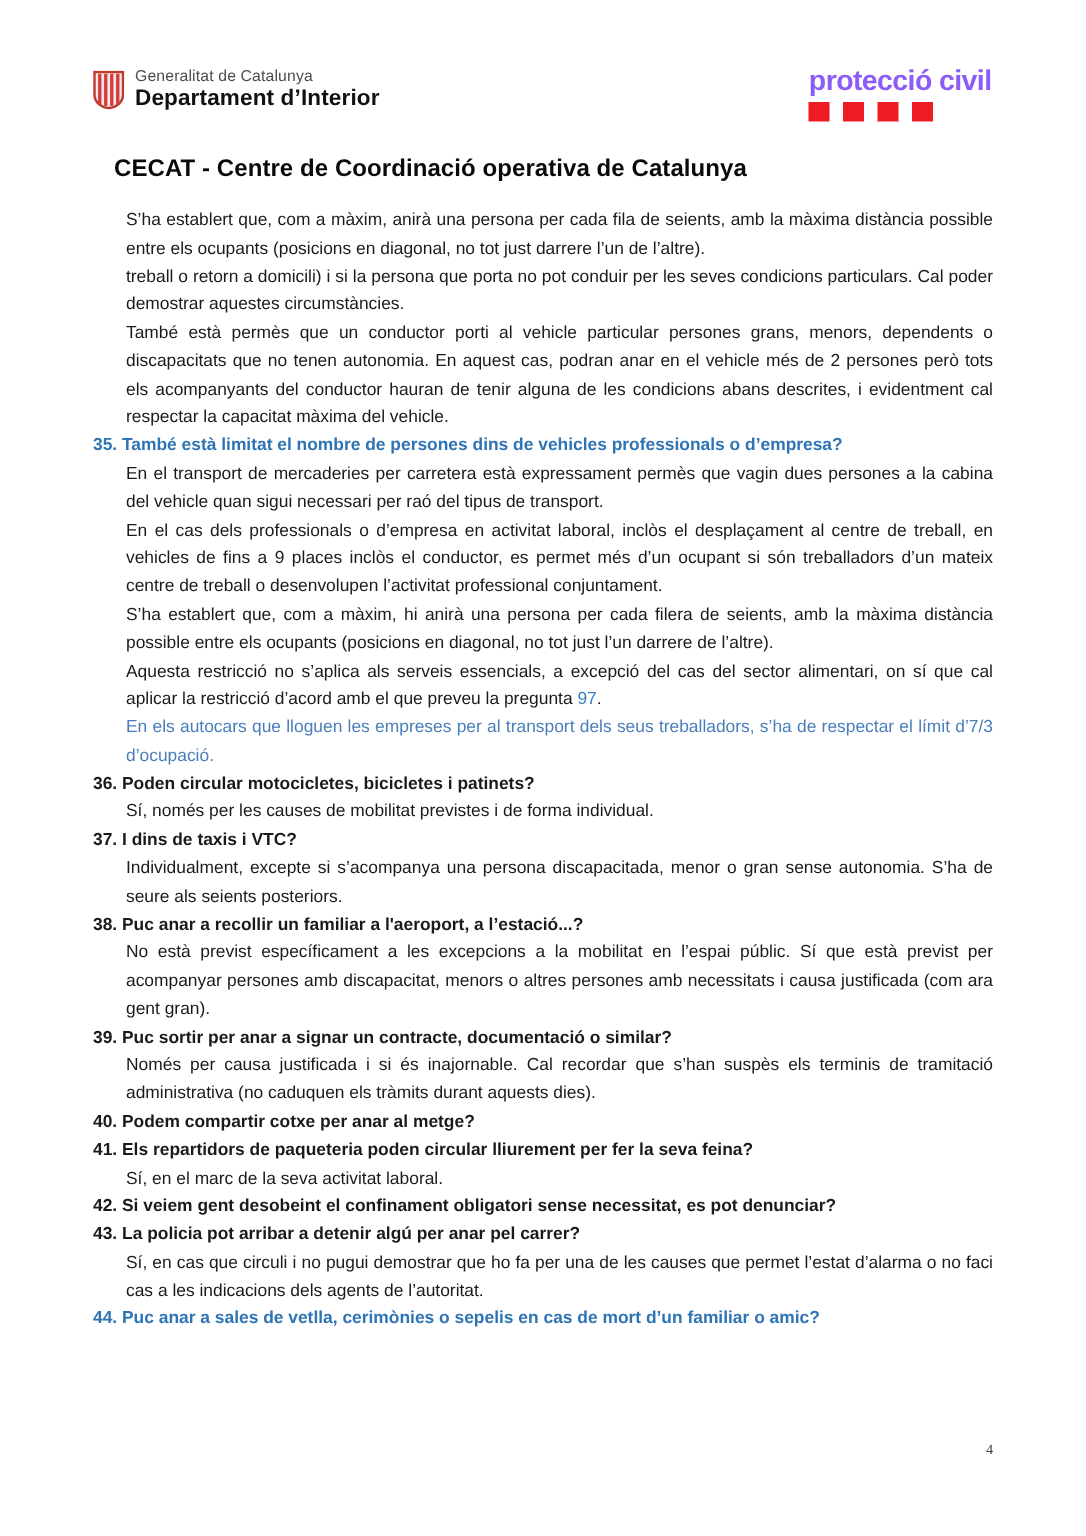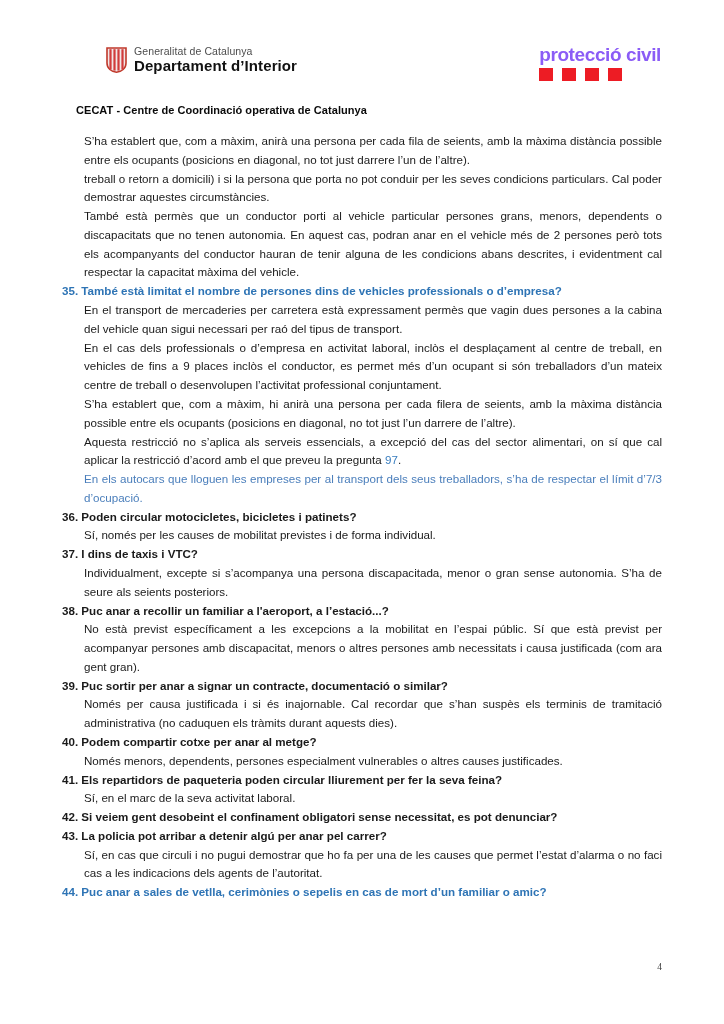--- a/index.html
+++ b/index.html
@@ -28,21 +28,20 @@
   .logo-row {
     display: flex;
     align-items: flex-start;
     justify-content: space-between;
     height: 46px;
   }
   .gencat {
     display: flex;
     align-items: center;
     gap: 7px;
-    margin-left: 44px;
   }
   .shield {
     width: 21px;
     height: 26px;
     flex: 0 0 auto;
     display: block;
   }
   .gencat-text {
     line-height: 1.12;
     padding-top: 1px;
@@ -78,21 +77,21 @@
     gap: 9px;
   }
   .sq {
     width: 14px;
     height: 13px;
     background: #ed1c24;
   }
 
   
   .doc-title {
-    font-size: 11px;
+    font-size: 16px;
     font-weight: bold;
     color: #0a0a0a;
     margin: 13px 0 0 14px;
     letter-spacing: 0.05px;
   }
 
   
   .body-block {
     margin-top: 16px;
     font-size: 11.6px;
@@ -182,21 +181,20 @@
       <p class="answer blue">En els autocars que lloguen les empreses per al transport dels seus treballadors, s’ha de respectar el límit d’7/3 d’ocupació.</p>
       <p class="question">36. Poden circular motocicletes, bicicletes i patinets?</p>
       <p class="answer">Sí, només per les causes de mobilitat previstes i de forma individual.</p>
       <p class="question">37. I dins de taxis i VTC?</p>
       <p class="answer">Individualment, excepte si s’acompanya una persona discapacitada, menor o gran sense autonomia. S’ha de seure als seients posteriors.</p>
       <p class="question">38. Puc anar a recollir un familiar a l'aeroport, a l’estació...?</p>
       <p class="answer">No està previst específicament a les excepcions a la mobilitat en l’espai públic. Sí que està previst per acompanyar persones amb discapacitat, menors o altres persones amb necessitats i causa justificada (com ara gent gran).</p>
       <p class="question">39. Puc sortir per anar a signar un contracte, documentació o similar?</p>
       <p class="answer">Només per causa justificada i si és inajornable. Cal recordar que s’han suspès els terminis de tramitació administrativa (no caduquen els tràmits durant aquests dies).</p>
       <p class="question">40. Podem compartir cotxe per anar al metge?</p>
-      <p class="answer">Només menors, dependents, persones especialment vulnerables o altres causes justificades.</p>
       <p class="question">41. Els repartidors de paqueteria poden circular lliurement per fer la seva feina?</p>
       <p class="answer">Sí, en el marc de la seva activitat laboral.</p>
       <p class="question">42. Si veiem gent desobeint el confinament obligatori sense necessitat, es pot denunciar?</p>
       <p class="question">43. La policia pot arribar a detenir algú per anar pel carrer?</p>
       <p class="answer">Sí, en cas que circuli i no pugui demostrar que ho fa per una de les causes que permet l’estat d’alarma o no faci cas a les indicacions dels agents de l’autoritat.</p>
       <p class="question blue">44. Puc anar a sales de vetlla, cerimònies o sepelis en cas de mort d’un familiar o amic?</p>
     </div>
 
   <div class="page-number">4</div>
 

